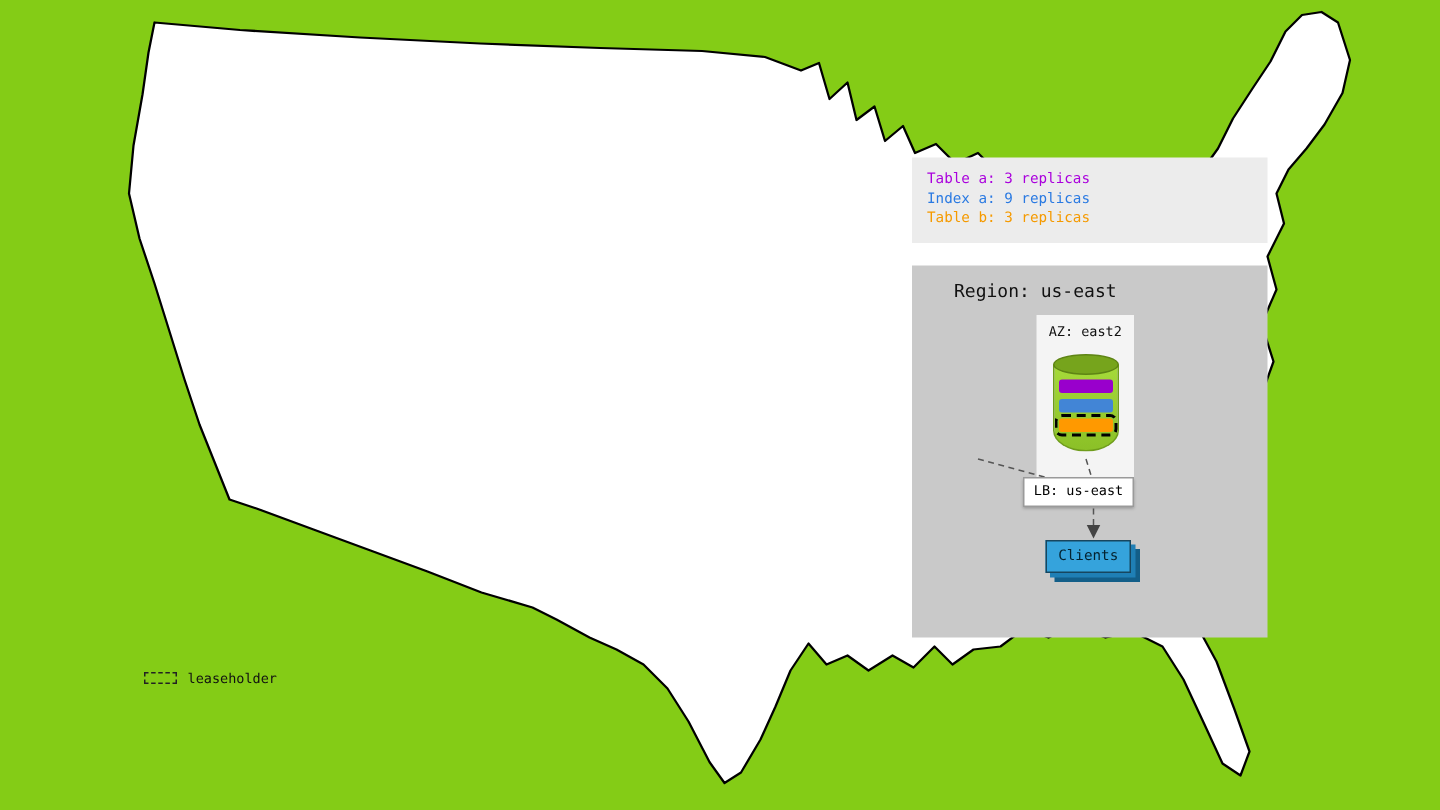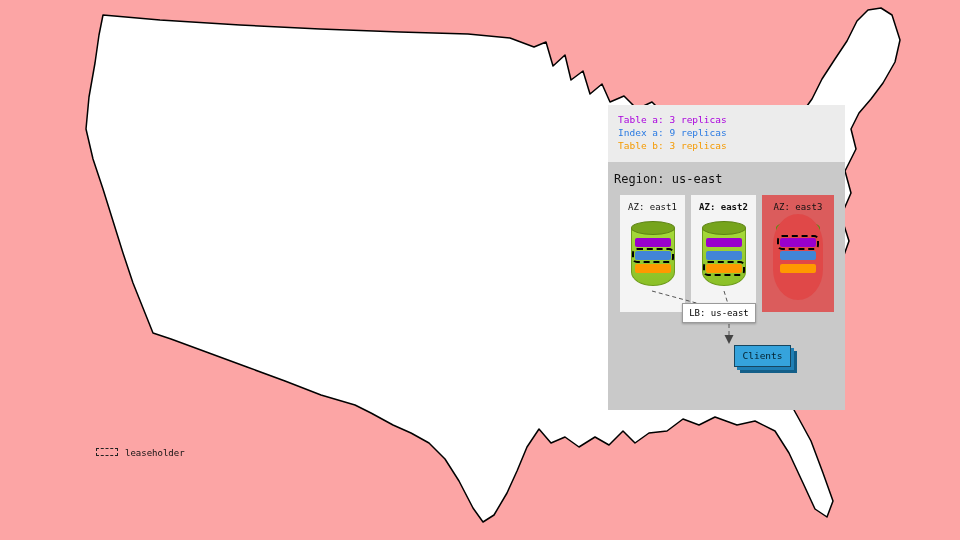--- a/index.html
+++ b/index.html
@@ -1,32 +1,32 @@
 <!DOCTYPE html>
 <html><head>
 <meta charset="utf-8">
 <style>
   * { box-sizing: border-box; margin: 0; padding: 0; }
   html,body { background:#fff; }
   body { font-family: "DejaVu Sans Mono", "Liberation Mono", monospace; }
-  .stage { position:relative; width:960px; height:540px; background:#fca5a5; overflow:hidden; }
+  .stage { position:relative; width:960px; height:540px; background:#84cc16; overflow:hidden; }
 
   
   .us-map { position:absolute; left:0; top:0; width:960px; height:540px; }
 
   
   .panel { position:absolute; left:608px; top:105px; width:237px; height:305px; }
   .replica-legend { width:237px; height:57px; background:#ececec; padding:8px 10px 6px 10px; }
   .legend-item { font-size:9.5px; line-height:13px; white-space:nowrap; }
 
   .region-box { position:relative; width:237px; height:248px; background:#c9c9c9; }
-  .region-title { padding:10px 10px 0 6px; font-size:12px; color:#111; }
+  .region-title { padding:10px 10px 0 28px; font-size:12px; color:#111;margin-top:15px; }
 
   .az { position:absolute; top:33px; width:65px; height:117px; background:#f4f4f4; z-index:1; }
-  .az1 { left:12px; } .az2 { left:83px;font-weight:bold; } .az3 { left:154px; width:72px; }
+  .az1 { left:12px; } .az2 { left:83px; } .az3 { left:154px; width:72px; }
   .az-label { text-align:center; font-size:9px; color:#111; padding-top:7px; }
 
   .cyl { position:absolute; left:50%; transform:translateX(-50%); top:26px; width:44px; height:72px; }
   .cyl-top { position:absolute; left:0; top:0; width:44px; height:14px; border-radius:50%;
              background:#76a41c; border:1px solid #5e8414; z-index:1; }
   .cyl-body { position:absolute; left:0; top:7px; width:44px; height:58px;
               background:linear-gradient(180deg,#a6da3a,#8bc027);
               border-radius:0 0 50% 50% / 0 0 14px 14px; border:1px solid #6f9c1c; border-top:none; }
   .blob { display:none; }
   .az.failed .blob { display:block; position:absolute; left:-3px; top:-7px; width:50px; height:86px;
@@ -63,66 +63,44 @@
 
     <div class="replica-legend">
       <div class="legend-item" style="color: rgb(170, 0, 221);">Table a: 3 replicas</div>
       <div class="legend-item" style="color: rgb(42, 122, 226);">Index a: 9 replicas</div>
       <div class="legend-item" style="color: rgb(245, 154, 0);">Table b: 3 replicas</div>
     </div>
 
     <div class="region-box">
       <div class="region-title">Region: us-east</div>
 
-      <div class="az az1">
-        <div class="az-label">AZ: east1</div>
-        <div class="cyl">
-          <div class="cyl-body"></div>
-          <div class="cyl-top"></div>
-
-          <div class="replica-bar r0" style="background: rgb(153, 0, 204);"></div>
-          <div class="replica-bar r1 leaseholder" style="background: rgb(66, 133, 214);"></div>
-          <div class="replica-bar r2" style="background: rgb(255, 153, 0);"></div>
-        </div>
-      </div>
 
       <div class="az az2">
         <div class="az-label">AZ: east2</div>
         <div class="cyl">
           <div class="cyl-body"></div>
           <div class="cyl-top"></div>
 
           <div class="replica-bar r0" style="background: rgb(153, 0, 204);"></div>
           <div class="replica-bar r1" style="background: rgb(66, 133, 214);"></div>
           <div class="replica-bar r2 leaseholder" style="background: rgb(255, 153, 0);"></div>
         </div>
       </div>
 
-      <div class="az az3 failed" style="background: rgb(219, 92, 92);">
-        <div class="az-label">AZ: east3</div>
-        <div class="cyl">
-          <div class="cyl-body"></div>
-          <div class="cyl-top"></div>
-          <div class="blob"></div>
-          <div class="replica-bar r0 leaseholder" style="background: rgb(153, 0, 204);"></div>
-          <div class="replica-bar r1" style="background: rgb(66, 133, 214);"></div>
-          <div class="replica-bar r2" style="background: rgb(255, 153, 0);"></div>
-        </div>
-      </div>
 
       <svg class="connectors" viewBox="0 0 237 248">
         <path d="M44,129 L92,142" stroke="#555" stroke-width="1" stroke-dasharray="4 3" fill="none"></path>
         <path d="M116,129 L120,142" stroke="#555" stroke-width="1" stroke-dasharray="4 3" fill="none"></path>
         <path d="M121,162 L121,174" stroke="#555" stroke-width="1" stroke-dasharray="4 3" fill="none"></path>
         <polygon points="116.5,173 125.5,173 121,182" fill="#444"></polygon>
       </svg>
 
       <div class="lb-box">LB: us-east</div>
 
-      <div class="clients-box" style="background: rgb(53, 163, 220); margin-left: 37px;">Clients</div>
+      <div class="clients-box" style="background: rgb(53, 163, 220);">Clients</div>
     </div>
   </div>
 
   <div class="lh-legend">
     <span class="lh-swatch"></span>
     <span class="lh-label">leaseholder</span>
   </div>
 
 </div>
 

